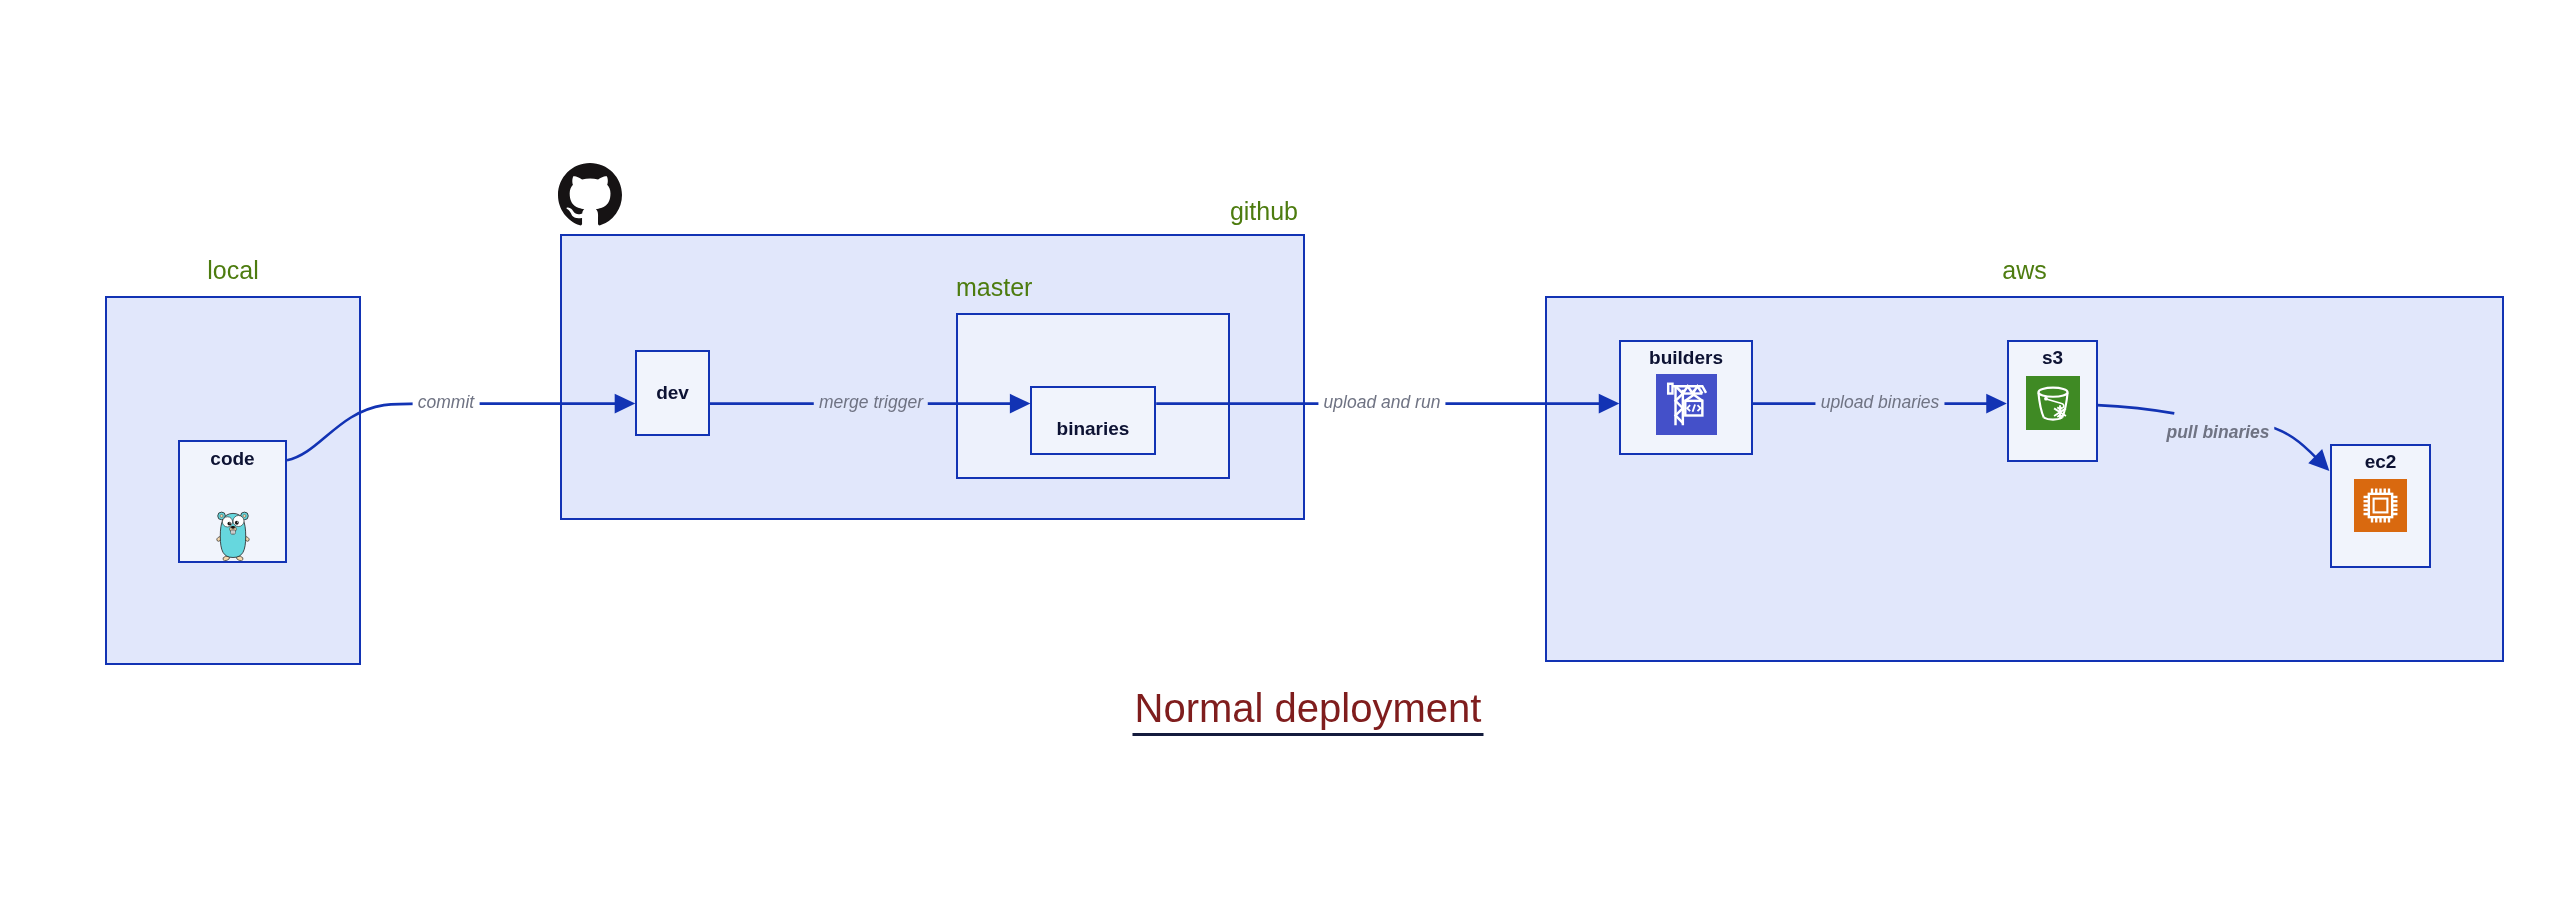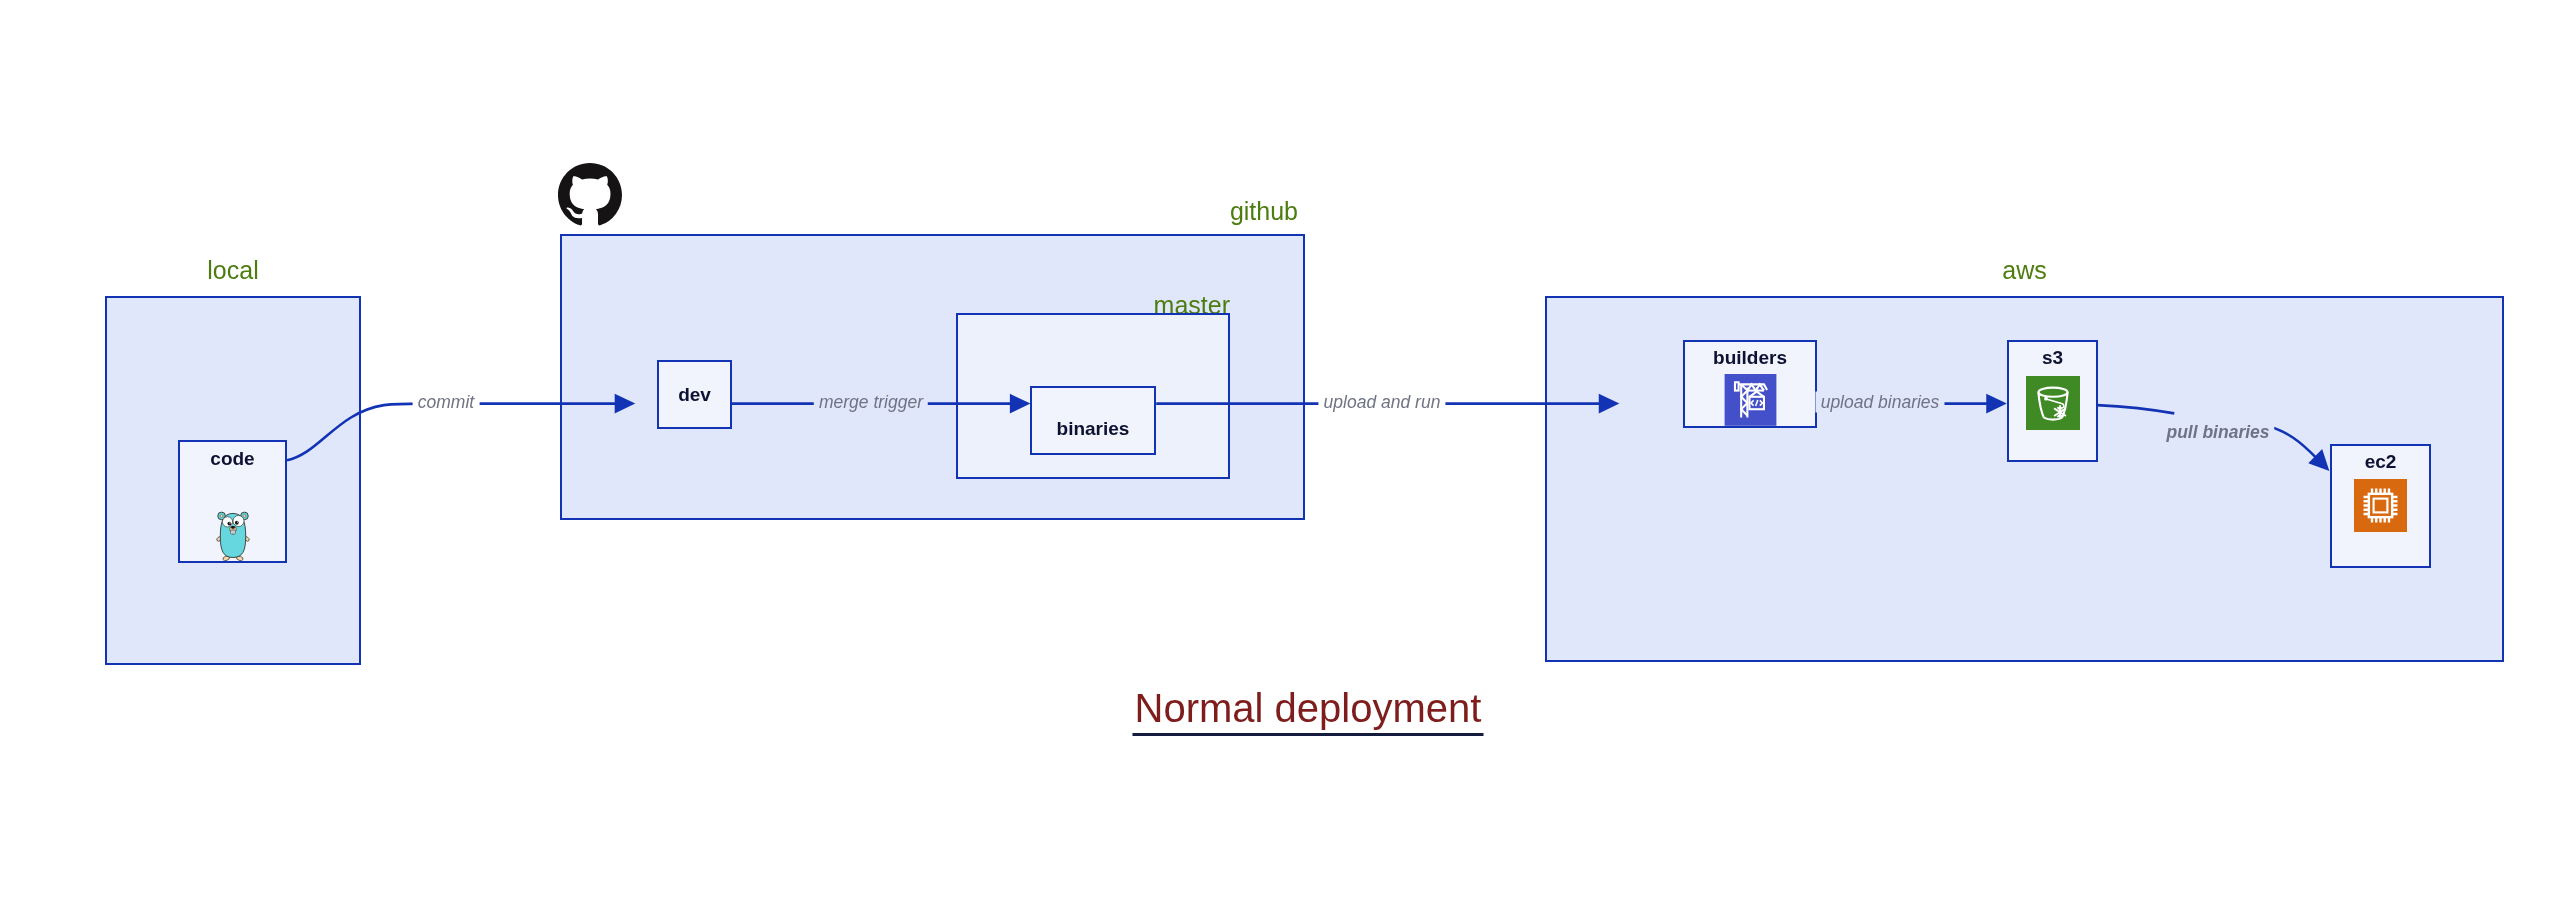--- a/index.html
+++ b/index.html
@@ -50,21 +50,21 @@
   <div class="ctr-label" style="left:105px;top:257px;width:256px;text-align:center;">local</div>
   <div class="container" style="left:105px;top:296px;width:256px;height:369px;"></div>
 
   <div class="ctr-label" style="left:1092px;top:198px;width:206px;text-align:right;">github</div>
   <div class="container" style="left:560px;top:234px;width:745px;height:286px;"></div>
 
   <svg class="gh-logo" style="left:558px;top:163px;" width="64" height="64" viewBox="0 0 16 16">
     <path fill="#161314" d="M8 0C3.58 0 0 3.58 0 8c0 3.54 2.29 6.53 5.47 7.59.4.07.55-.17.55-.38 0-.19-.01-.82-.01-1.49-2.01.37-2.53-.49-2.69-.94-.09-.23-.48-.94-.82-1.13-.28-.15-.68-.52-.01-.53.63-.01 1.08.58 1.23.82.72 1.21 1.87.87 2.33.66.07-.52.28-.87.51-1.07-1.78-.2-3.64-.89-3.64-3.95 0-.87.31-1.59.82-2.15-.08-.2-.36-1.02.08-2.12 0 0 .67-.21 2.2.82.64-.18 1.32-.27 2-.27s1.36.09 2 .27c1.53-1.04 2.2-.82 2.2-.82.44 1.1.16 1.92.08 2.12.51.56.82 1.27.82 2.15 0 3.07-1.87 3.75-3.65 3.95.29.25.54.73.54 1.48 0 1.07-.01 1.93-.01 2.2 0 .21.15.46.55.38A8.012 8.012 0 0 0 16 8c0-4.42-3.58-8-8-8z"></path>
   </svg>
 
-  <div class="ctr-label" style="left:956px;top:274px;width:274px;text-align:right;margin-top:18px;">master</div>
+  <div class="ctr-label" style="left:956px;top:274px;width:274px;text-align:left;">master</div>
   <div class="container inner" style="left:956px;top:313px;width:274px;height:166px;"></div>
 
   <div class="ctr-label" style="left:1545px;top:257px;width:959px;text-align:center;">aws</div>
   <div class="container" style="left:1545px;top:296px;width:959px;height:366px;"></div>
 
   <svg class="edges" width="2604" height="902" viewBox="0 0 5054 1750">
     <g stroke="#1233b4" stroke-width="5" fill="none">
       <path d="M 557 893 C 620 880 655 800 745 786 C 770 783 790 783 816 783"></path>
       <path d="M 917 783 L 1194 783"></path>
       <path d="M 1378 783 L 1596 783"></path>
@@ -109,29 +109,29 @@
       <circle cx="38" cy="30.5" r="1.4" fill="#ffffff"></circle>
       <circle cx="54" cy="30" r="4.5" fill="#17130f"></circle>
       <circle cx="55.5" cy="28.5" r="1.4" fill="#ffffff"></circle>
       <ellipse cx="45" cy="45" rx="8" ry="6.5" fill="#f6d7ac" stroke="#2b2b2b" stroke-width="1.5"></ellipse>
       <ellipse cx="45" cy="41" rx="4.5" ry="3.5" fill="#17130f"></ellipse>
       <rect x="40" y="47" width="10" height="10" rx="2" fill="#ffffff" stroke="#2b2b2b" stroke-width="1.5"></rect>
       <line x1="45" y1="47" x2="45" y2="57" stroke="#2b2b2b" stroke-width="1.2"></line>
     </svg>
   </div>
 
-  <div class="node" style="left:635px;top:360px;width:75px;height:69px;justify-content:center;margin-left:22px;">
+  <div class="node" style="left:635px;top:350px;width:75px;height:86px;justify-content:center;">
     <span class="node-label">dev</span>
   </div>
 
   <div class="node" style="left:1030px;top:386px;width:126px;height:69px;justify-content:center;padding-top:17.5px;">
     <span class="node-label">binaries</span>
   </div>
 
-  <div class="node" style="left:1683px;top:340px;width:134px;height:88px;padding-top:5.2px;">
+  <div class="node" style="left:1619px;top:340px;width:134px;height:115px;padding-top:5.2px;">
     <span class="node-label">builders</span>
     <svg class="icon-box" style="margin-top:5.2px;" width="61" height="61" viewBox="0 0 100 100">
       <rect x="0" y="0" width="100" height="100" fill="#4450c9"></rect>
       <g stroke="#ffffff" stroke-width="4" fill="none">
         <rect x="20" y="16" width="7" height="16"></rect>
         <path d="M32 20 V84 M44 26 V84"></path>
         <path d="M32 20 L44 32 L32 44 L44 56 L32 68 L44 80"></path>
         <path d="M27 20 H76 L82 31"></path>
         <path d="M44 32 L52 20 L60 32 L68 20 L76 32"></path>
         <path d="M44 32 H76"></path>

